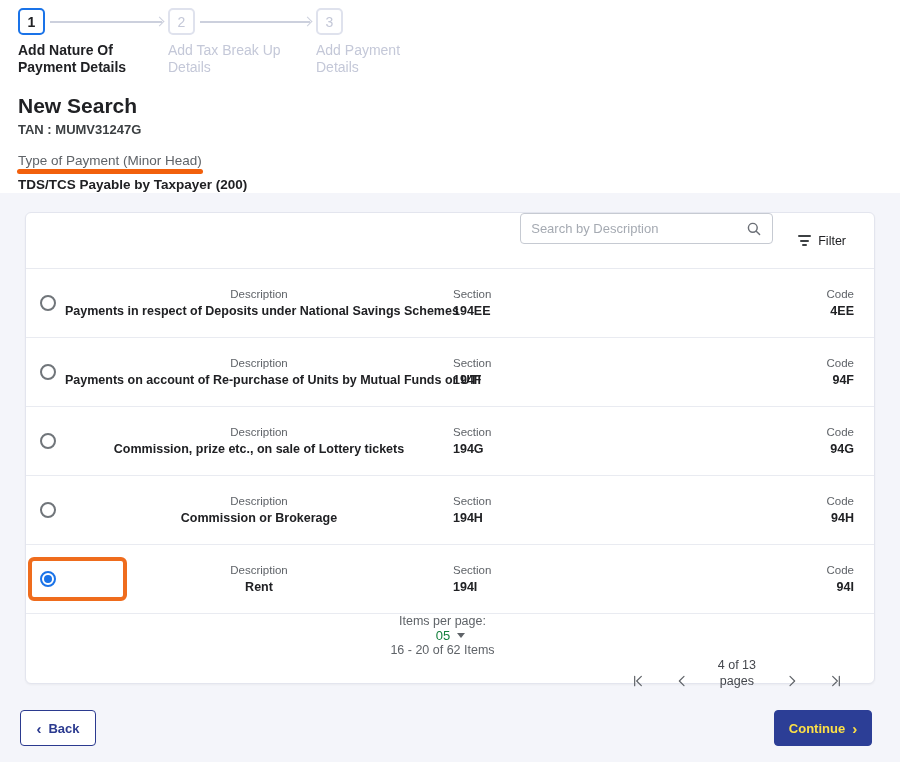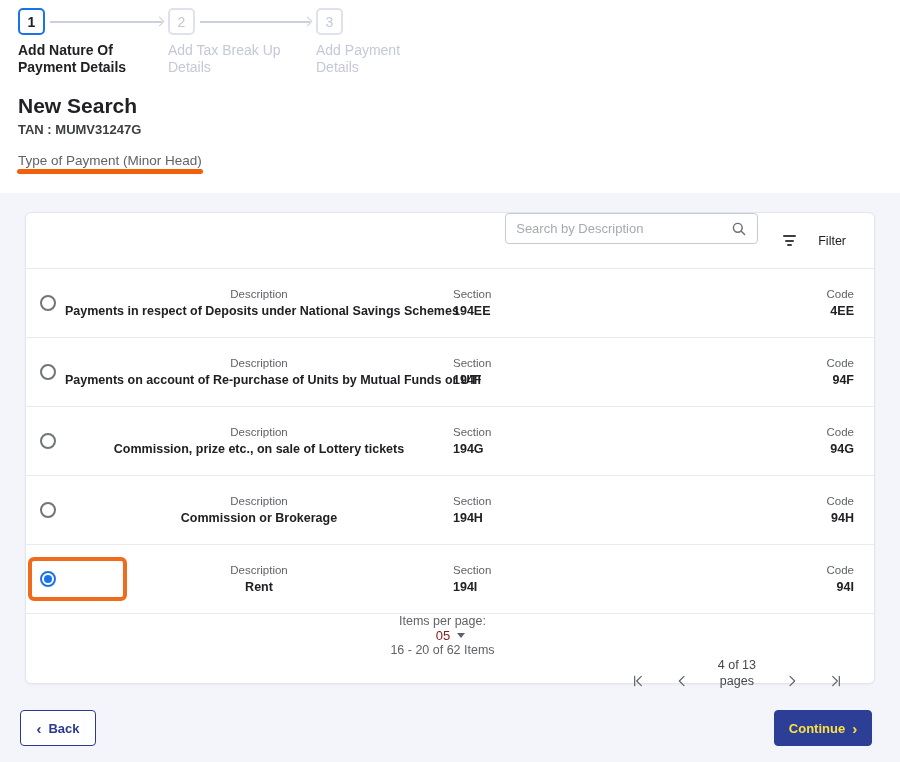--- a/index.html
+++ b/index.html
@@ -59,21 +59,21 @@
   .search-box {
     width:253px; height:31px; border:1px solid #c6cad2; border-radius:4px;
     display:flex; align-items:center; padding:0 10px; background:#fff;
   }
   .search-box input {
     flex:1; border:none; outline:none; font-size:13px;
     font-family:"Liberation Sans", sans-serif; color:#202124; min-width:0;
   }
   .search-box input::placeholder { color:#a5aab2; }
   .filter-btn {
-    display:flex; align-items:center; gap:22px; margin-left:24px;
+    display:flex; align-items:center; gap:7px; margin-left:24px;
     font-size:12.5px; color:#202124; cursor:pointer;
   }
   .filter-icon { display:inline-flex; flex-direction:column; align-items:center; gap:2.5px; width:14px; }
   .filter-icon i { display:block; height:2px; background:#3c4043; border-radius:1px; }
   .filter-icon i:nth-child(1){ width:13px; } .filter-icon i:nth-child(2){ width:9px; } .filter-icon i:nth-child(3){ width:5px; }
 
   
   .row {
     position:relative; height:69px; display:flex; align-items:center;
     padding:0 20px 0 14px; border-bottom:1px solid #e9ebf1;
@@ -95,21 +95,21 @@
   .annotation-box {
     position:absolute; left:2px; top:12px; width:99px; height:44px;
     border:4px solid #ef6c1d; border-radius:6px; pointer-events:none; z-index:2;
   }
 
   
   .pagination {
     height:71px; display:flex; align-items:center; padding:0 30px 0 15px;
     font-size:12.5px; color:#5f6368;flex-direction:column;
   }
-  .ipp-select { display:flex; align-items:center; gap:7px; margin-left:16px; font-size:13px; color:#7f1d1d; cursor:pointer; }
+  .ipp-select { display:flex; align-items:center; gap:7px; margin-left:16px; font-size:13px; color:#15803d; cursor:pointer; }
   .caret-down { width:0; height:0; border-left:4px solid transparent; border-right:4px solid transparent; border-top:5px solid #5f6368; }
   .vdivider { width:1px; height:26px; background:#dadce0; margin:0 14px; }
   .page-nav { margin-left:auto; display:flex; align-items:flex-end; gap:28px; }
   .nav-btn { width:16px; height:16px; cursor:pointer; display:inline-flex; }
   .nav-btn svg { width:16px; height:16px; }
   .page-info { text-align:center; line-height:16px; font-size:12.5px; color:#44474d; }
 
   
   .btn {
     position:absolute; top:517px; height:36px; border-radius:4px;
@@ -146,20 +146,21 @@
     <div class="step-box" style="left:316px;">
       <span>3</span>
     </div>
     <div class="step-label" style="left:316px;">Add Payment Details</div>
   </div>
 
   <h1 class="page-title">New Search</h1>
   <div class="tan-line">TAN : MUMV31247G</div>
   <div class="minor-head-label">Type of Payment (Minor Head)</div>
   <div class="orange-underline"></div>
+  <div class="minor-head-value">TDS/TCS Payable by Taxpayer (200)</div>
 </div>
 
 <div class="lower">
   <div class="card">
 
     <div class="search-row">
       <div class="search-box">
         <input type="text" placeholder="Search by Description" style="">
         <svg width="16" height="16" viewBox="0 0 20 20">
           <circle cx="8.5" cy="8.5" r="5.5" fill="none" stroke="#6b6f76" stroke-width="1.8"></circle>

